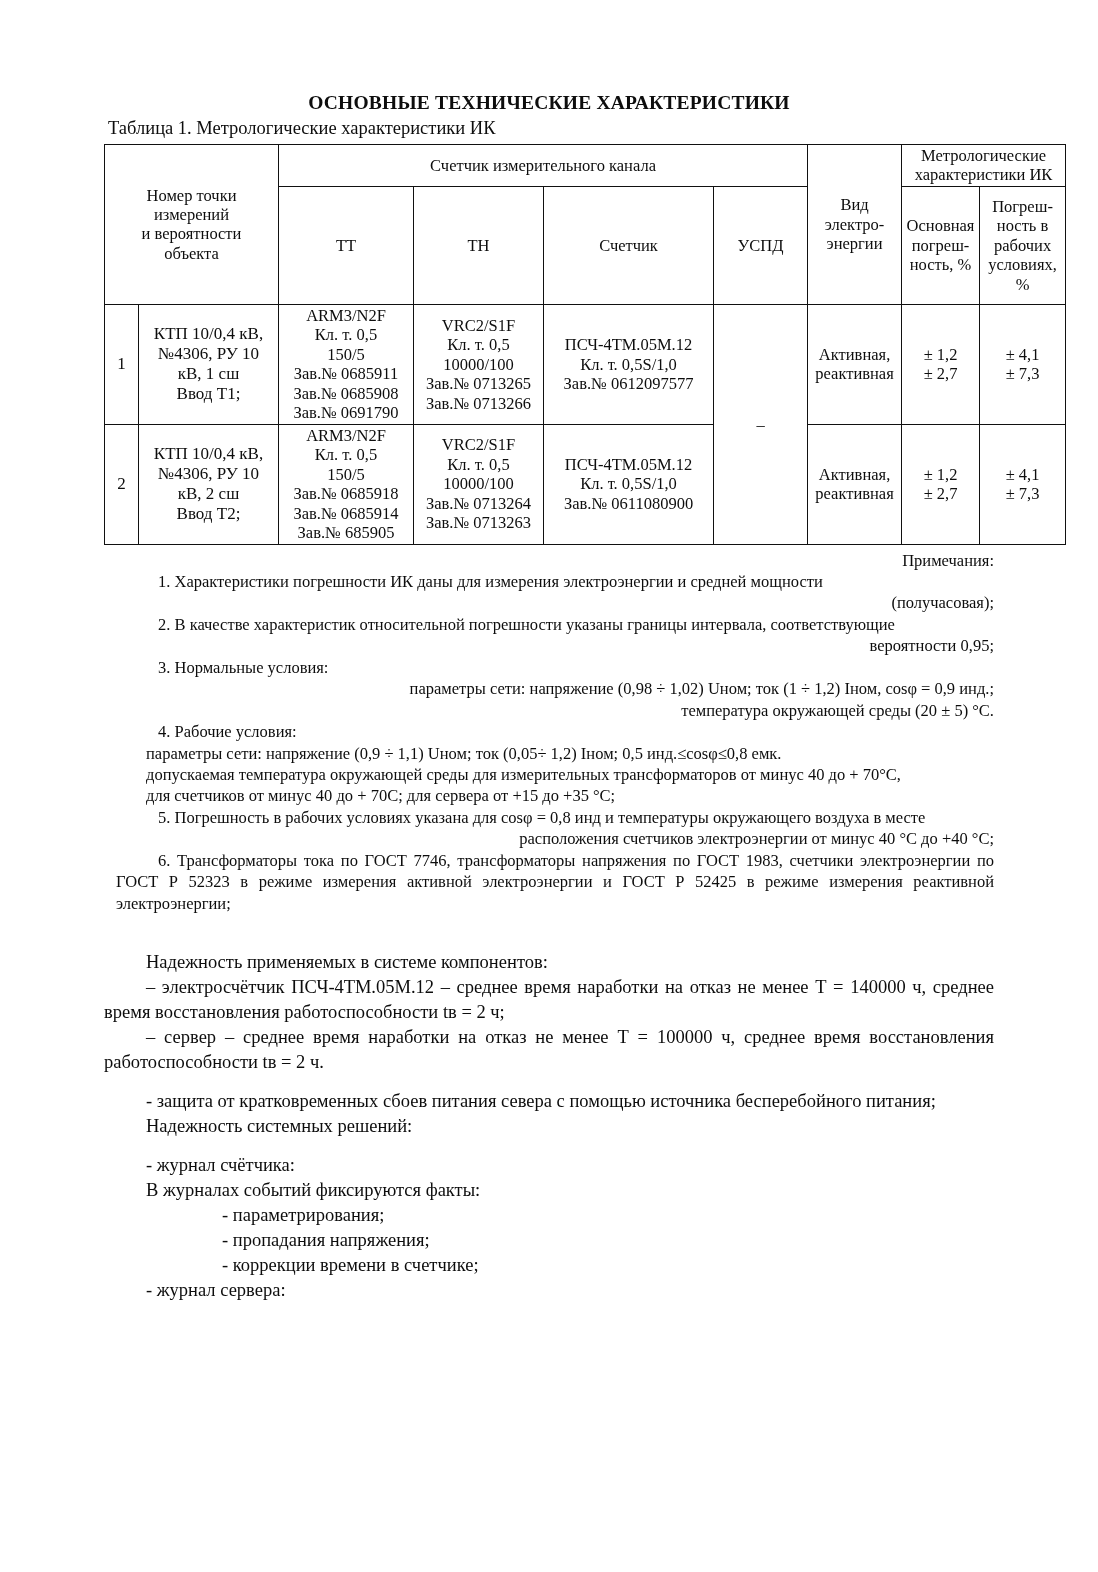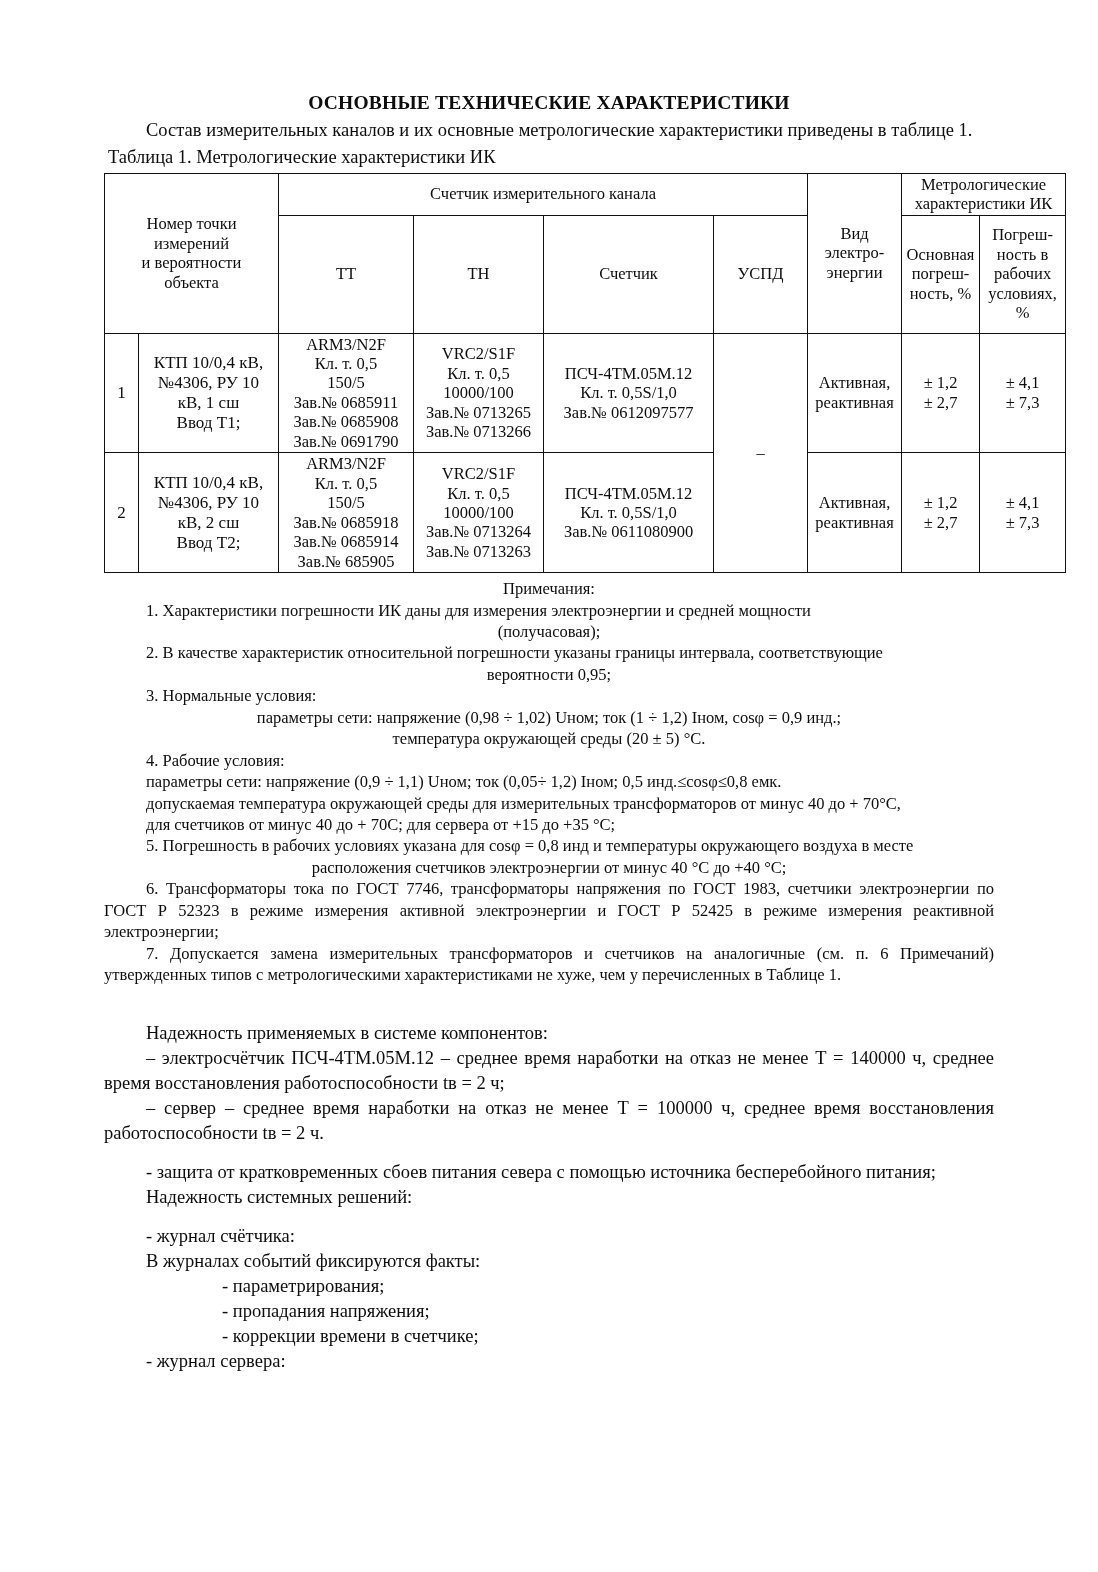--- a/index.html
+++ b/index.html
@@ -89,23 +89,23 @@
   .notes {
     margin-top: 5px;
     font-size: 16.5px;
     line-height: 1.30;
   }
   .notes p {
     margin: 0;
     text-align: justify;
     text-justify: inter-word;
   }
-  .notes p.ind { text-indent: 42px; }
+  .notes p.ind { text-indent: 42px; margin-left: 12px; }
   .notes p.ind2 { padding-left: 42px; text-indent: 0; text-align: left; }
-  .notes p.flat { text-indent: 0; text-align: center; }
+  .notes p.flat { text-indent: 0; text-align: right; }
 
   .lower {
     margin-top: 16px;
     font-size: 18.5px;
     line-height: 1.35;
   }
   .lower p {
     margin: 0;
     text-align: justify;
     text-justify: inter-word;
@@ -117,21 +117,20 @@
   .lower p.sub { padding-left: 118px; text-indent: 0; text-align: left; }
 </style>
 </head>
 <body>
 
 <div class="page">
   <div class="content">
 
     <h1 class="doc-title">ОСНОВНЫЕ ТЕХНИЧЕСКИЕ ХАРАКТЕРИСТИКИ</h1>
 
-    <p class="para indent">Состав измерительных каналов и их основные метрологические характеристики приведены в таблице 1.</p>
 
     <div class="table-caption">Таблица 1. Метрологические характеристики ИК</div>
 
     <table class="ik">
       <colgroup>
         <col style="width:34px">
         <col style="width:140px">
         <col style="width:135px">
         <col style="width:130px">
         <col style="width:170px">
@@ -302,21 +301,20 @@
       <p class="ind">3. Нормальные условия:</p>
       <p class="flat">параметры сети: напряжение (0,98 ÷ 1,02) Uном;  ток (1 ÷ 1,2) Iном, cosφ = 0,9 инд.;</p>
       <p class="flat">температура окружающей среды (20 ± 5) °С.</p>
       <p class="ind">4. Рабочие условия:</p>
       <p class="ind2">параметры сети: напряжение (0,9 ÷ 1,1) Uном; ток (0,05÷ 1,2) Iном; 0,5 инд.≤cosφ≤0,8 емк.</p>
       <p class="ind2">допускаемая температура окружающей среды для измерительных трансформаторов от минус 40 до + 70°С,</p>
       <p class="ind2">для счетчиков от минус 40 до + 70С; для сервера от +15 до +35 °С;</p>
       <p class="ind">5. Погрешность в рабочих условиях указана для cosφ = 0,8 инд и температуры окружающего воздуха в месте</p>
       <p class="flat">расположения счетчиков электроэнергии от минус 40 °С до +40 °С;</p>
       <p class="ind">6. Трансформаторы тока по ГОСТ 7746, трансформаторы напряжения по ГОСТ 1983, счетчики электроэнергии по ГОСТ Р 52323 в режиме измерения активной электроэнергии и ГОСТ Р 52425 в режиме измерения реактивной электроэнергии;</p>
-      <p class="ind">7. Допускается замена измерительных трансформаторов и счетчиков на аналогичные (см. п. 6 Примечаний) утвержденных типов с метрологическими характеристиками не хуже, чем у перечисленных в Таблице 1.</p>
     </div>
 
     <div class="lower">
       <div class="gap"></div>
       <p class="ind">Надежность применяемых в системе компонентов:</p>
       <p class="dash">–    электросчётчик ПСЧ-4ТМ.05М.12 – среднее время наработки на отказ не менее Т = 140000 ч, среднее время восстановления работоспособности tв = 2 ч;</p>
       <p class="dash">–   сервер – среднее время наработки на отказ не менее Т = 100000 ч, среднее время восстановления работоспособности tв = 2 ч.</p>
       <div class="gap-sm"></div>
       <p class="ind">- защита от кратковременных сбоев питания севера с помощью источника бесперебойного питания;</p>
       <p class="ind">Надежность системных решений:</p>

